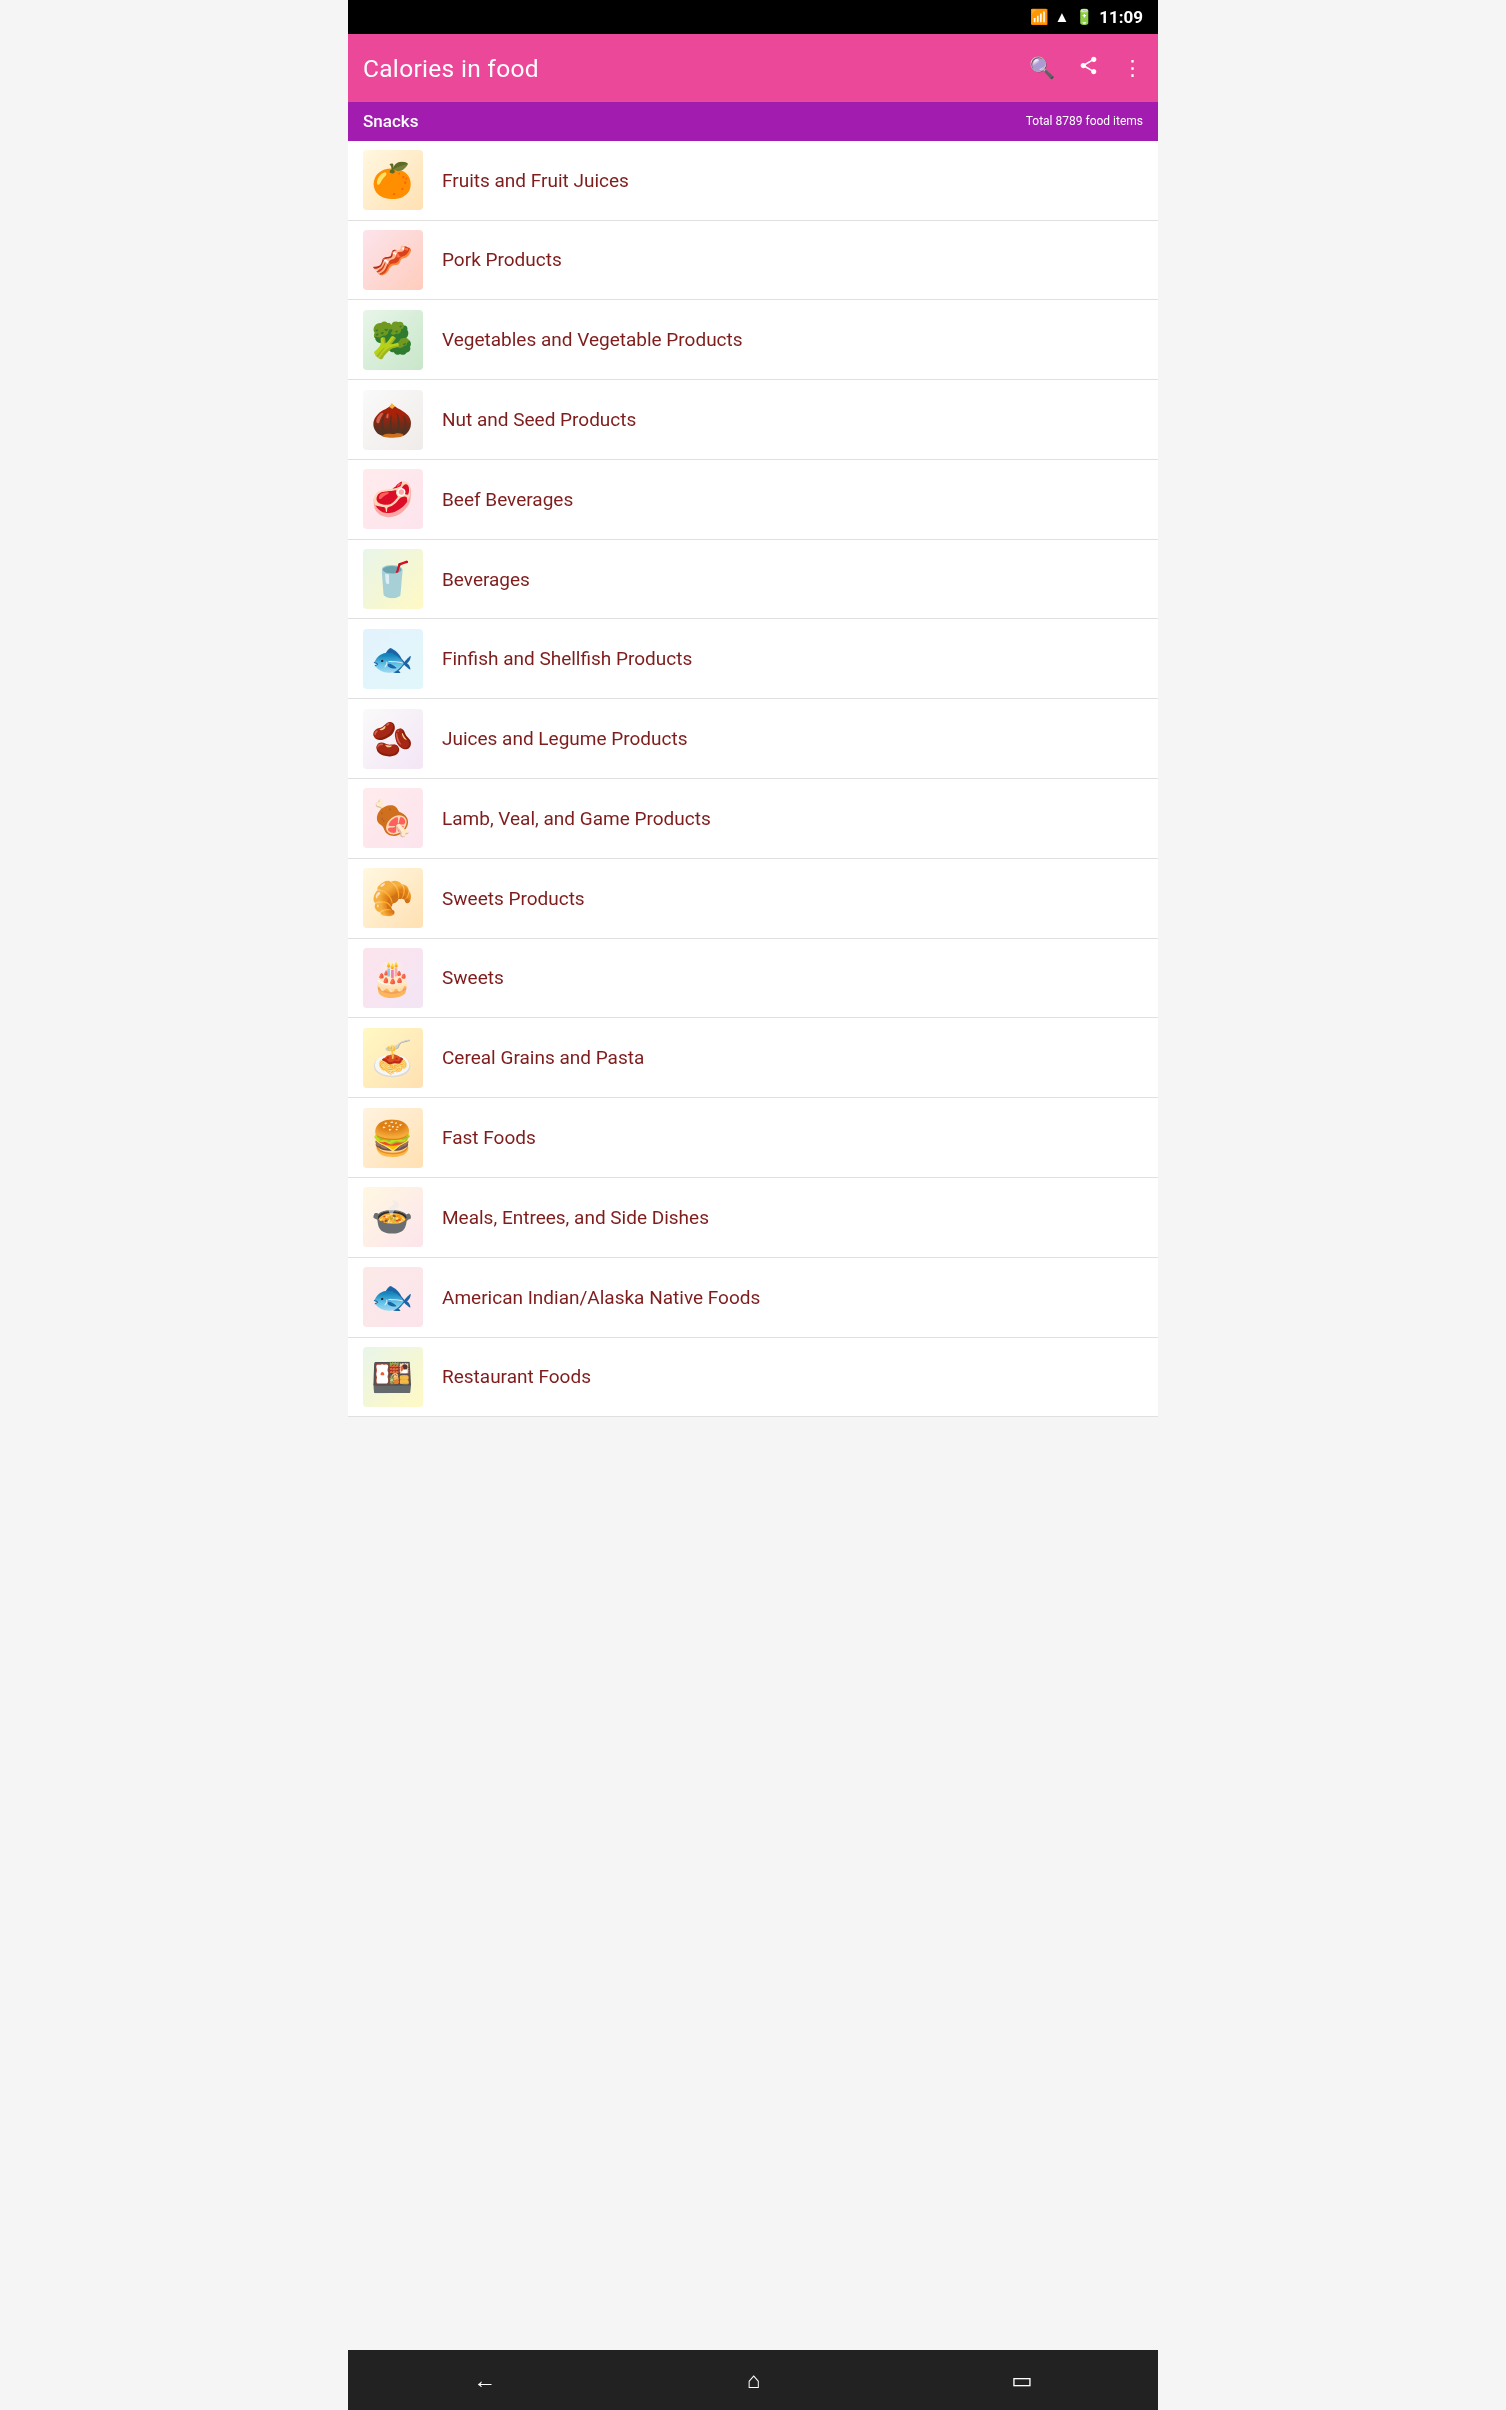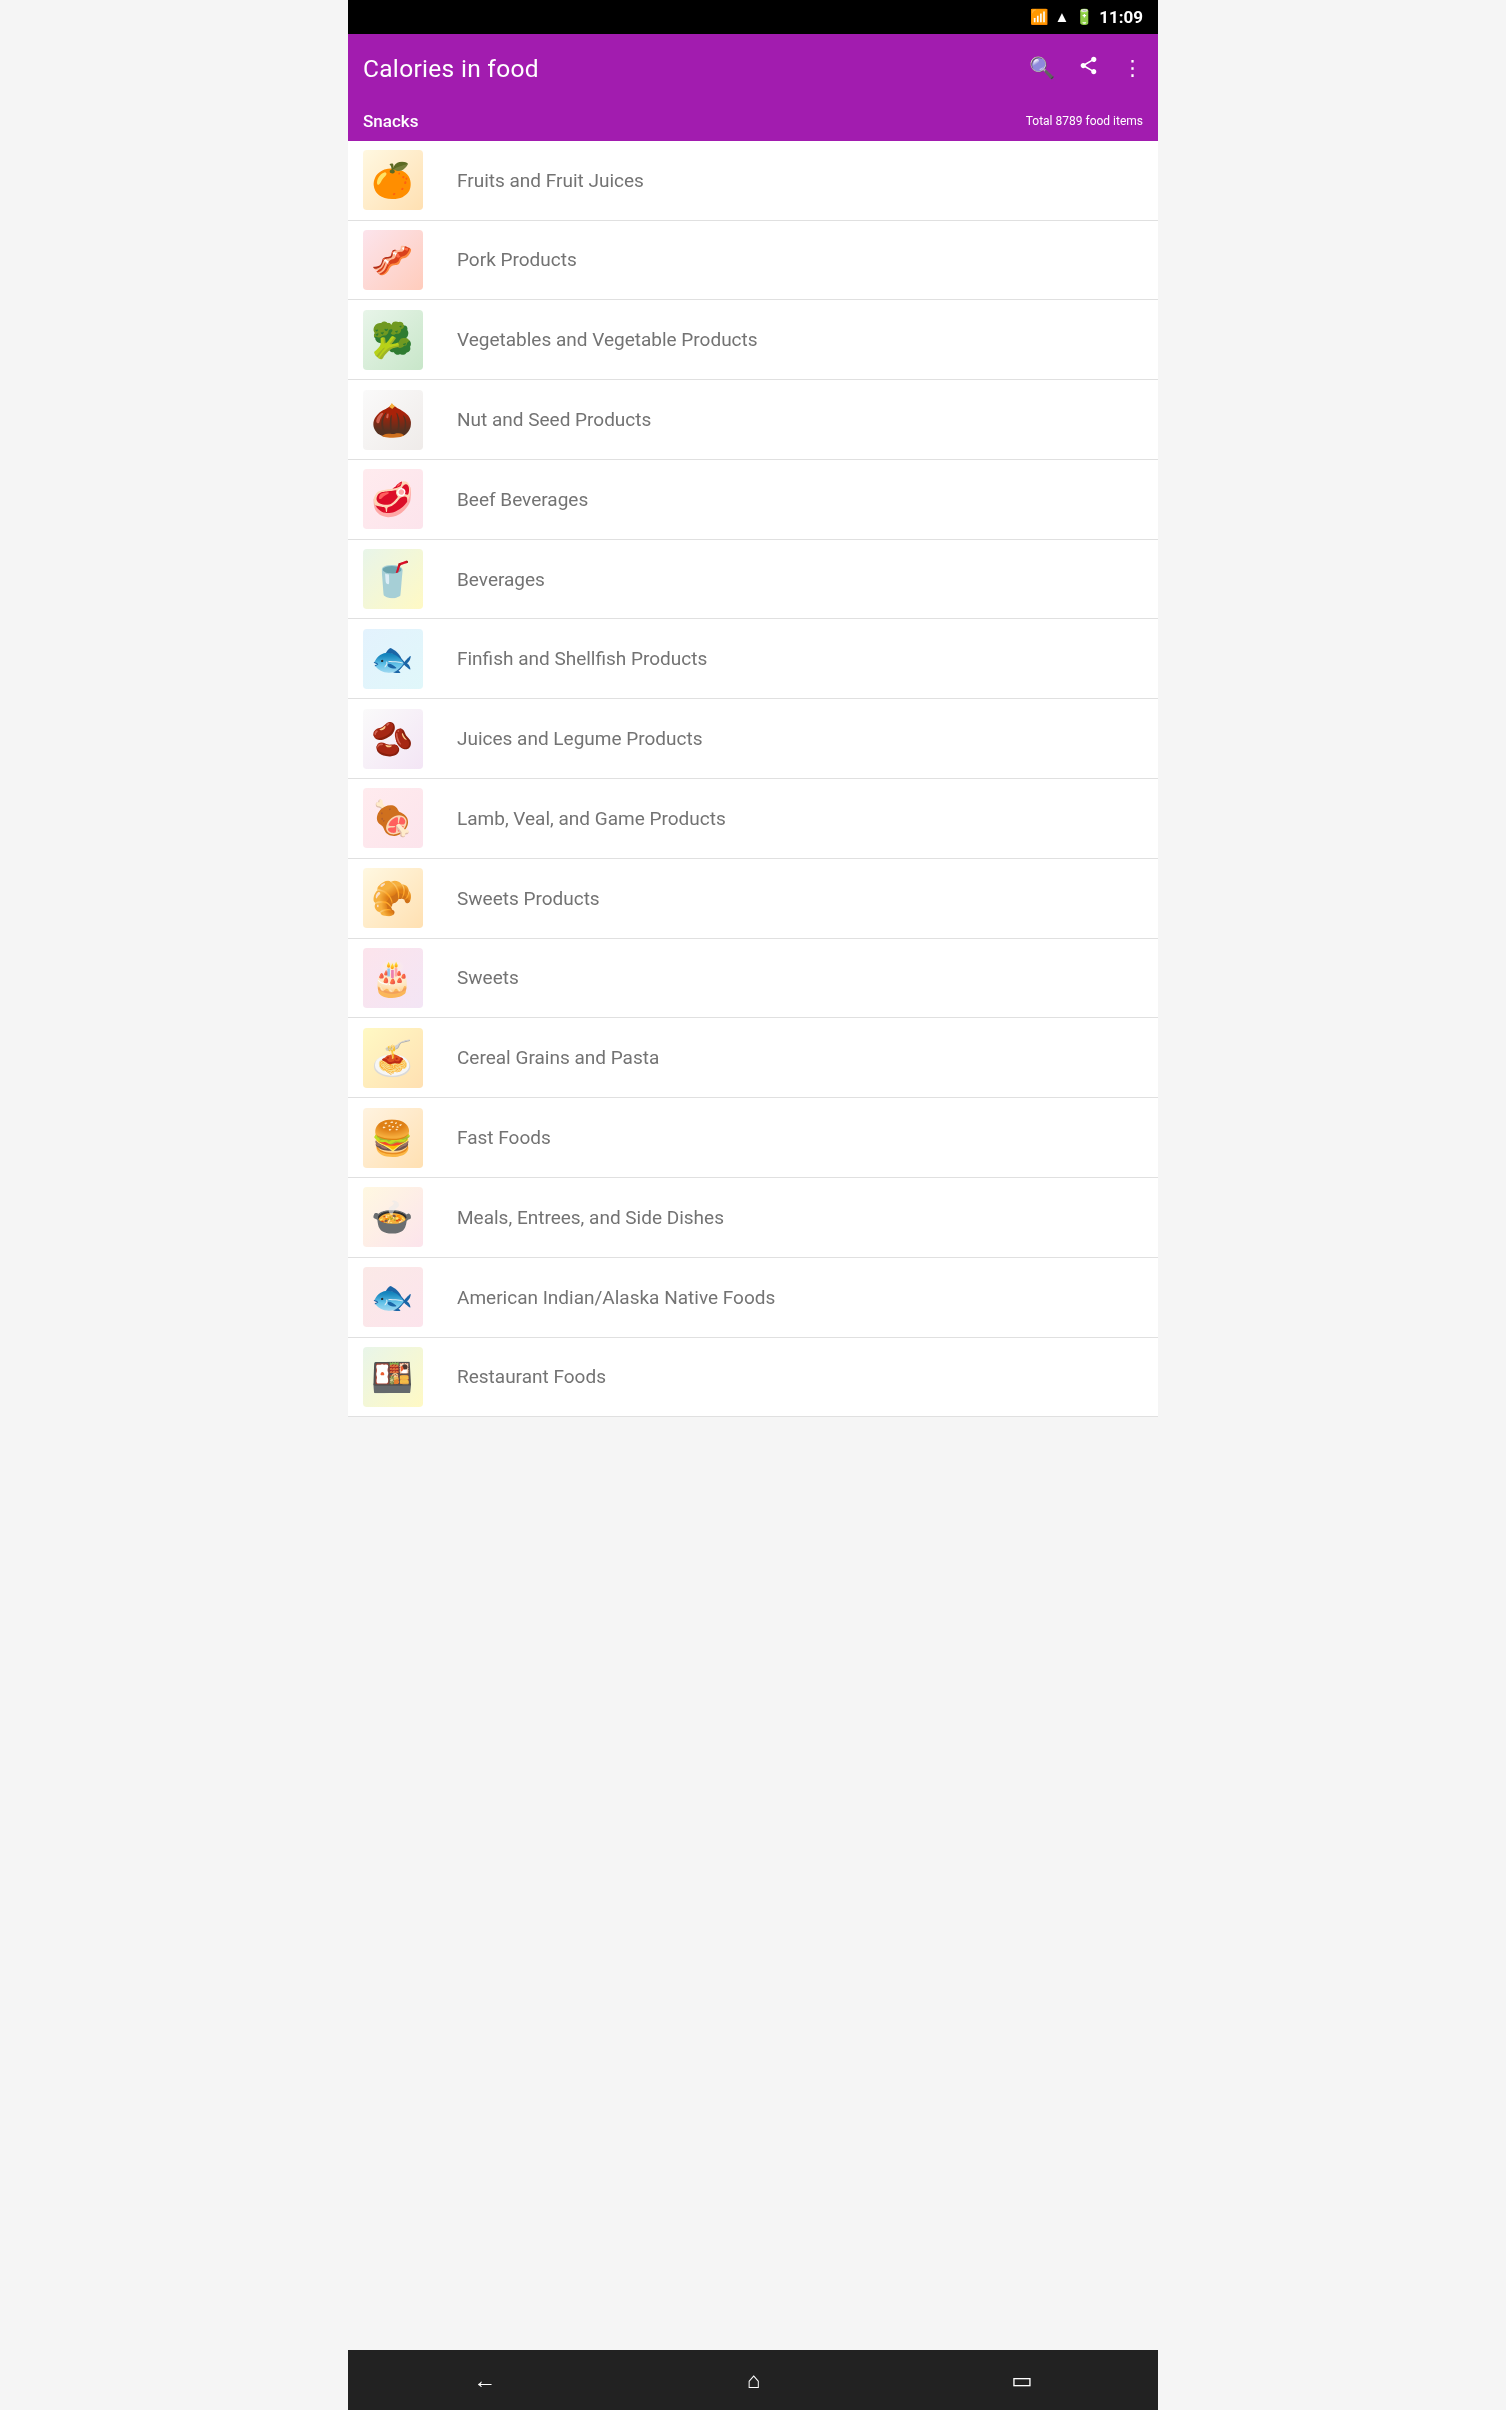--- a/index.html
+++ b/index.html
@@ -34,21 +34,21 @@
       font-size: 17px;
       font-weight: 700;
     }
     .status-icon {
       color: #fff;
       font-size: 15px;
     }
 
     
     .toolbar {
-      background: #a21caf;
+      background: #ec4899;
       height: 68px;
       display: flex;
       align-items: center;
       padding: 0 15px;
       justify-content: space-between;
     }
     .toolbar-title {
       color: #fff;
       font-size: 24.5px;
       font-weight: 400;
@@ -103,23 +103,23 @@
       border-radius: 3.8px;
       overflow: hidden;
       flex-shrink: 0;
       display: flex;
       align-items: center;
       justify-content: center;
       font-size: 34px;
       background: #f0f0f0;
     }
     .food-label {
-      margin-left: 34px;
+      margin-left: 19px;
       font-size: 19px;
-      color: #737373;
+      color: #7f1d1d;
       font-weight: 400;
     }
 
     
     .bottom-nav {
       background: #222;
       height: 60px;
       display: flex;
       align-items: center;
       justify-content: space-around;

